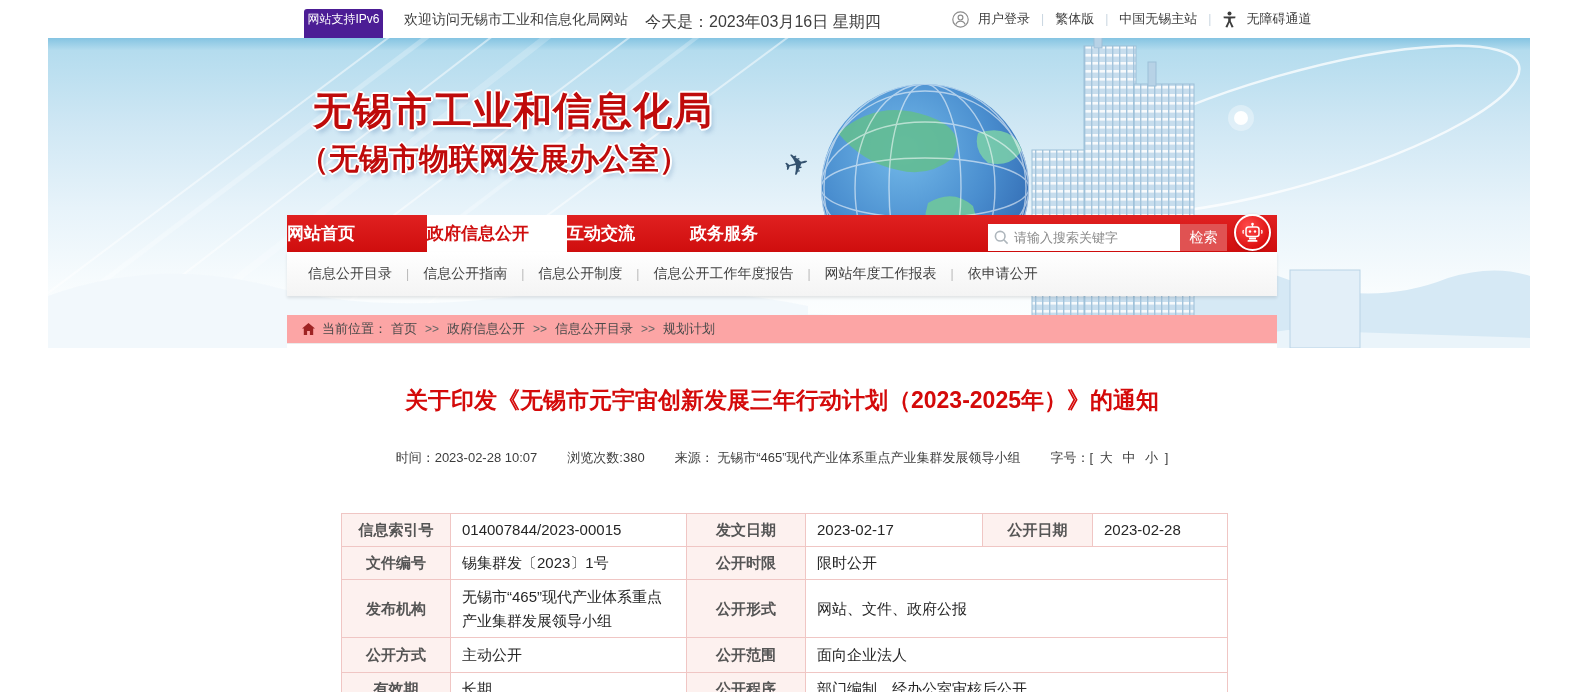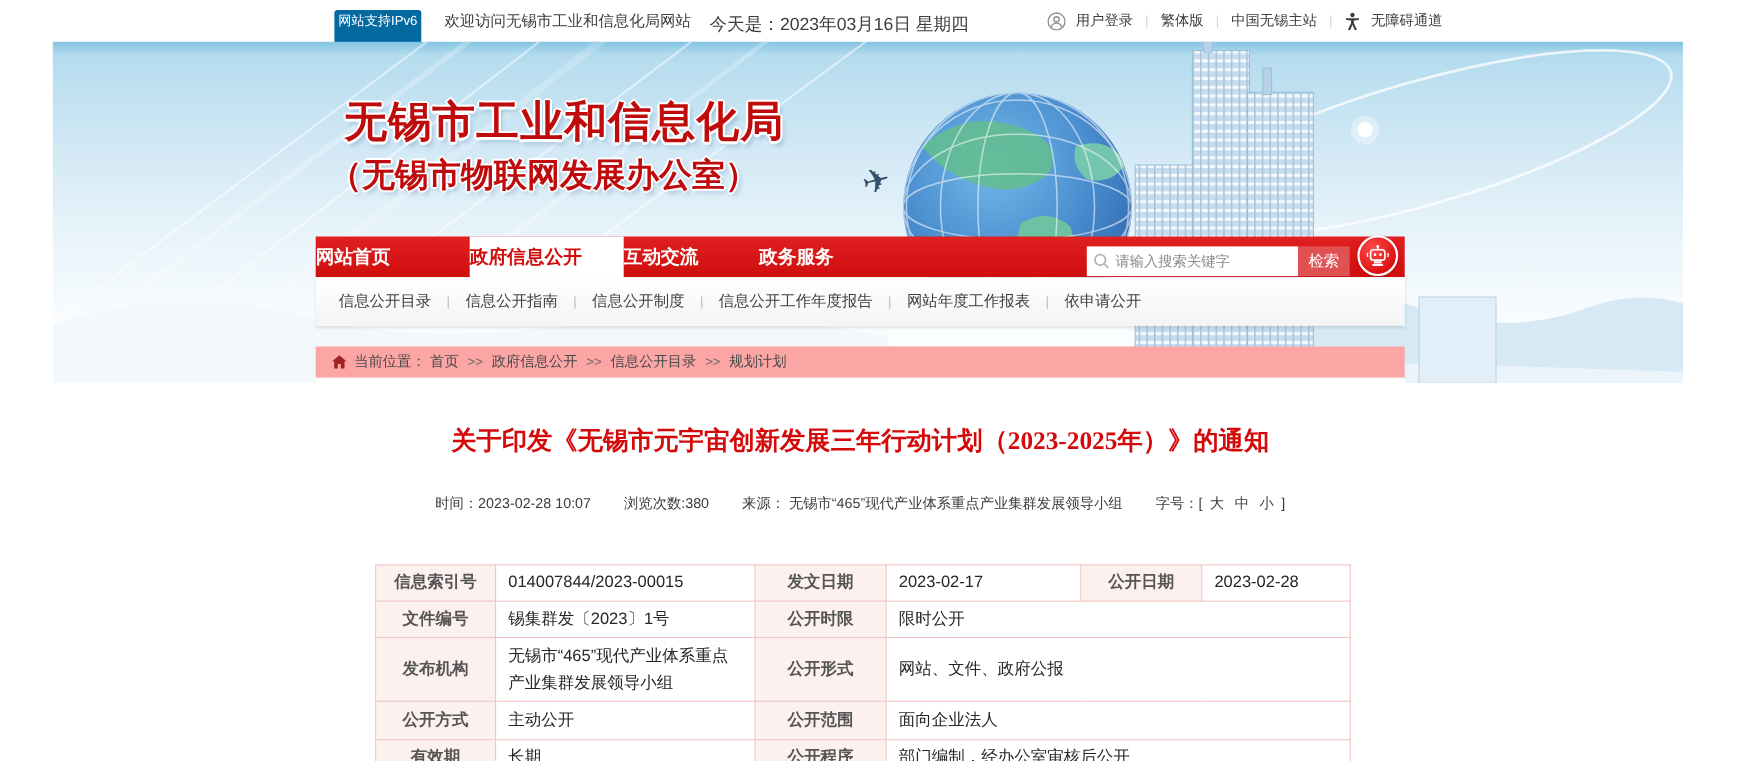--- a/index.html
+++ b/index.html
@@ -2,21 +2,21 @@
 <html><head>
 <meta charset="utf-8">
 <style>
   * { margin:0; padding:0; box-sizing:border-box; }
   html,body { background:#ffffff; }
   body { font-family:"Liberation Sans","DejaVu Sans",sans-serif; }
   .page { position:relative; width:1581px; height:692px; overflow:hidden; background:#fff; }
 
   
   .topbar { position:absolute; left:0; top:0; width:1581px; height:38px; background:#fff; }
-  .ipv6-badge { position:absolute; left:304px; top:9px; width:79px; height:36px; background:#0369a1;
+  .ipv6-badge { position:absolute; left:304px; top:9px; width:79px; height:36px; background:#4c1d95;
     color:#fff; font-size:12px; line-height:20px; text-align:center; border-radius:3px; }
   .welcome { position:absolute; left:404px; top:11px; font-size:14px; color:#3d3d3d; }
   .today { position:absolute; left:645px; top:12px; font-size:16px; color:#3d3d3d; }
   .top-right { position:absolute; left:952px; top:0; height:38px; display:flex; align-items:center; gap:9px; }
   .top-right a { color:#3d3d3d; font-size:13px; text-decoration:none; cursor:pointer; }
   .tsep { color:#c9d6e0; font-size:12px; margin:0 2px; }
   .uicon, .aicon { display:inline-flex; }
 
   
   .sky { position:absolute; left:48px; top:38px; width:1482px; height:310px; overflow:hidden;
@@ -57,21 +57,21 @@
   
   .crumb { position:absolute; left:287px; top:315px; width:990px; height:29px; background:#fca5a5;
     border-bottom:1px solid #ebebeb; display:flex; align-items:center; padding-left:14px; font-size:13px; color:#4a4a4a; }
   .crumb a { color:#4a4a4a; text-decoration:none; cursor:pointer; margin:0 4px; }
   .crumb .csep { color:#666; margin:0 4px; font-size:12px; }
   .crumb .homeico { margin-right:6px; display:inline-flex; }
 
   
   .content-bg { position:absolute; left:287px; top:344px; width:990px; height:348px; background:#fff; }
   .art-title { position:absolute; left:287px; top:385px; width:990px; text-align:center;
-    font-size:23px; font-weight:bold; color:#d40a0a;font-family:Liberation Serif, serif; }
+    font-size:23px; font-weight:bold; color:#d40a0a; }
   .art-meta { position:absolute; left:287px; top:449px; width:990px; display:flex; justify-content:center;
     gap:30px; font-size:13px; color:#3c3c3c; align-items:center; }
   .art-meta .sz { cursor:pointer; margin:0 3px; }
 
   
   table.info { position:absolute; left:341px; top:513px; width:886px; border-collapse:collapse; table-layout:fixed; }
   table.info td { border:1px solid #f0c6c4; font-size:15px; vertical-align:middle; line-height:1.55; }
   td.lbl { background:#fdf1ef; color:#555; font-weight:bold; text-align:center; }
   td.val { background:#fff; color:#262626; padding:4px 11px; }
   tr.h1 { height:33px; } tr.h2 { height:33px; } tr.h3 { height:58px; } tr.h4 { height:35px;margin-left:32px; } tr.h5 { height:33px; }

